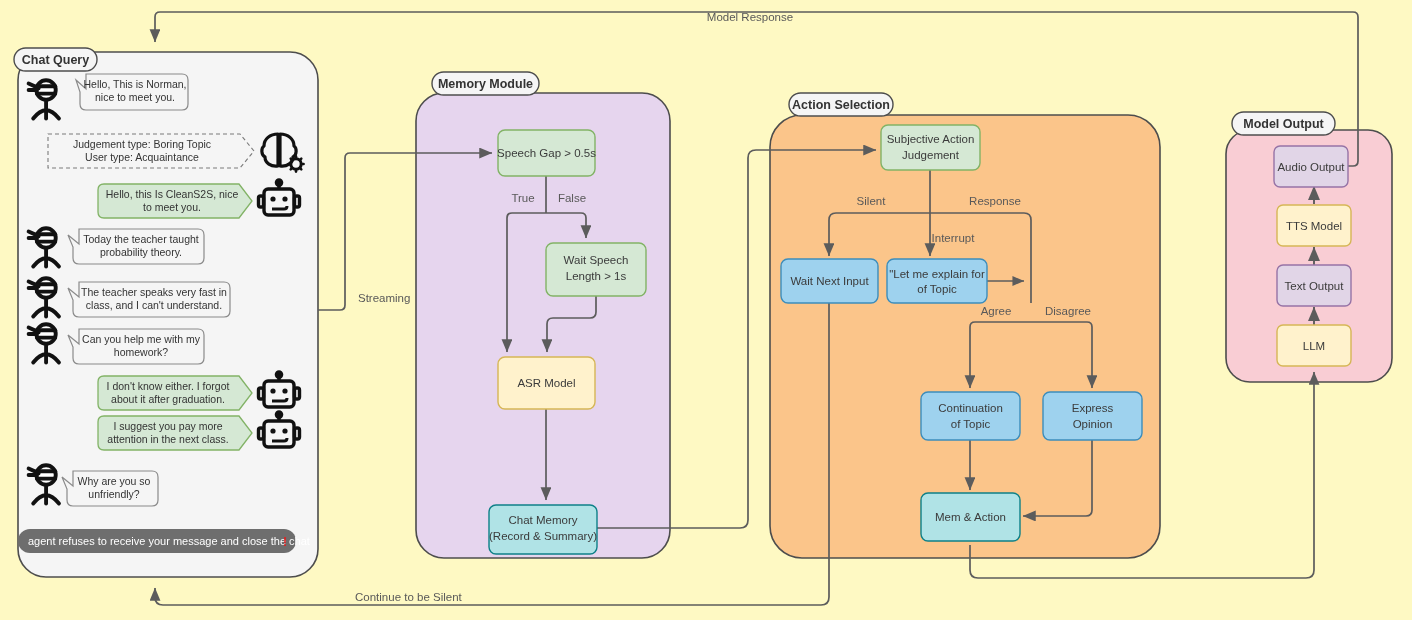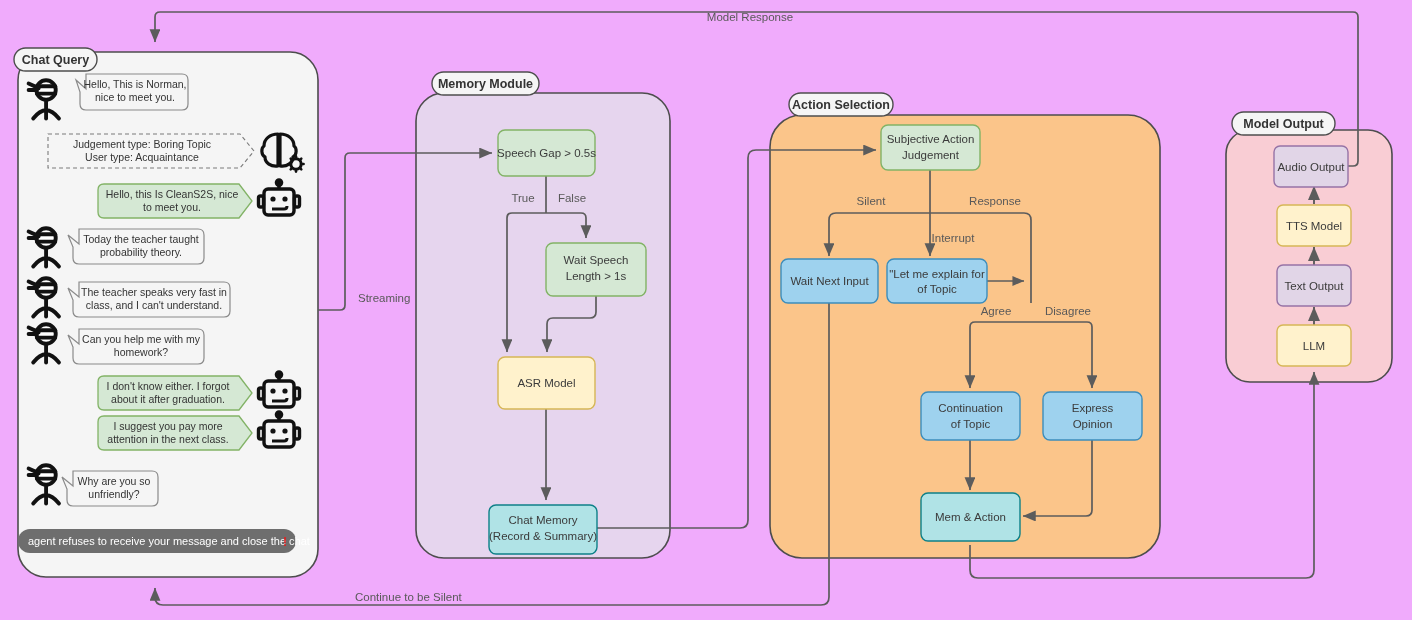--- a/index.html
+++ b/index.html
@@ -1,16 +1,16 @@
 <!DOCTYPE html>
 <html><head>
 <meta charset="utf-8">
 <style>
   html,body{margin:0;padding:0;background:#000;}
-  #stage{position:relative;width:1412px;height:620px;background:#f0abfc;overflow:hidden;
+  #stage{position:relative;width:1412px;height:620px;background:#fef9c3;overflow:hidden;
          font-family:"Liberation Sans","DejaVu Sans",sans-serif;}
   svg{position:absolute;left:0;top:0;width:1412px;height:620px;}
   .lbl{fill:#3b3b3b;font-size:11.5px;font-family:"Liberation Sans","DejaVu Sans",sans-serif;}
   .edgelbl{fill:#595959;font-size:11.5px;font-family:"Liberation Sans","DejaVu Sans",sans-serif;}
   .grouplbl{fill:#333;font-size:12.5px;font-weight:bold;font-family:"Liberation Sans","DejaVu Sans",sans-serif;}
   .bubtxt{fill:#333;font-size:10.5px;font-family:"Liberation Sans","DejaVu Sans",sans-serif;}
   .banner{fill:#fff;font-size:11px;font-family:"Liberation Sans","DejaVu Sans",sans-serif;}
   .bang{fill:#e02020;font-size:12px;font-weight:bold;font-family:"Liberation Sans","DejaVu Sans",sans-serif;}
 </style>
 </head>

